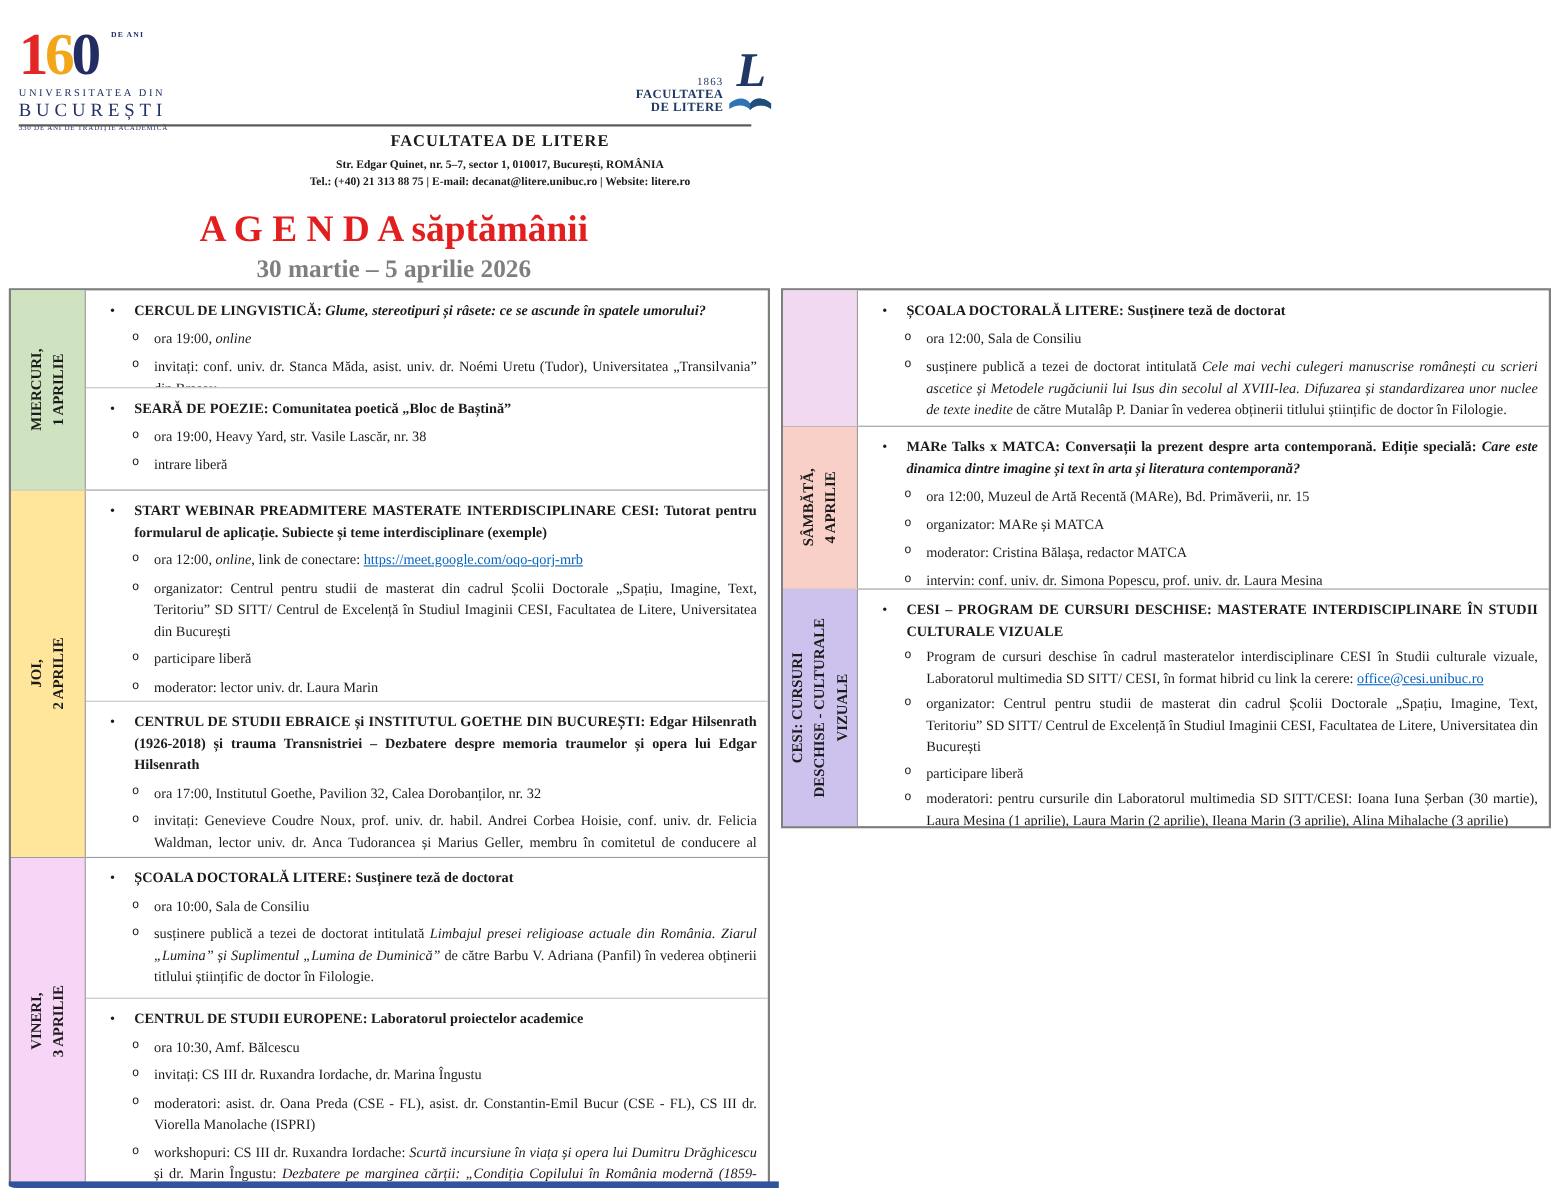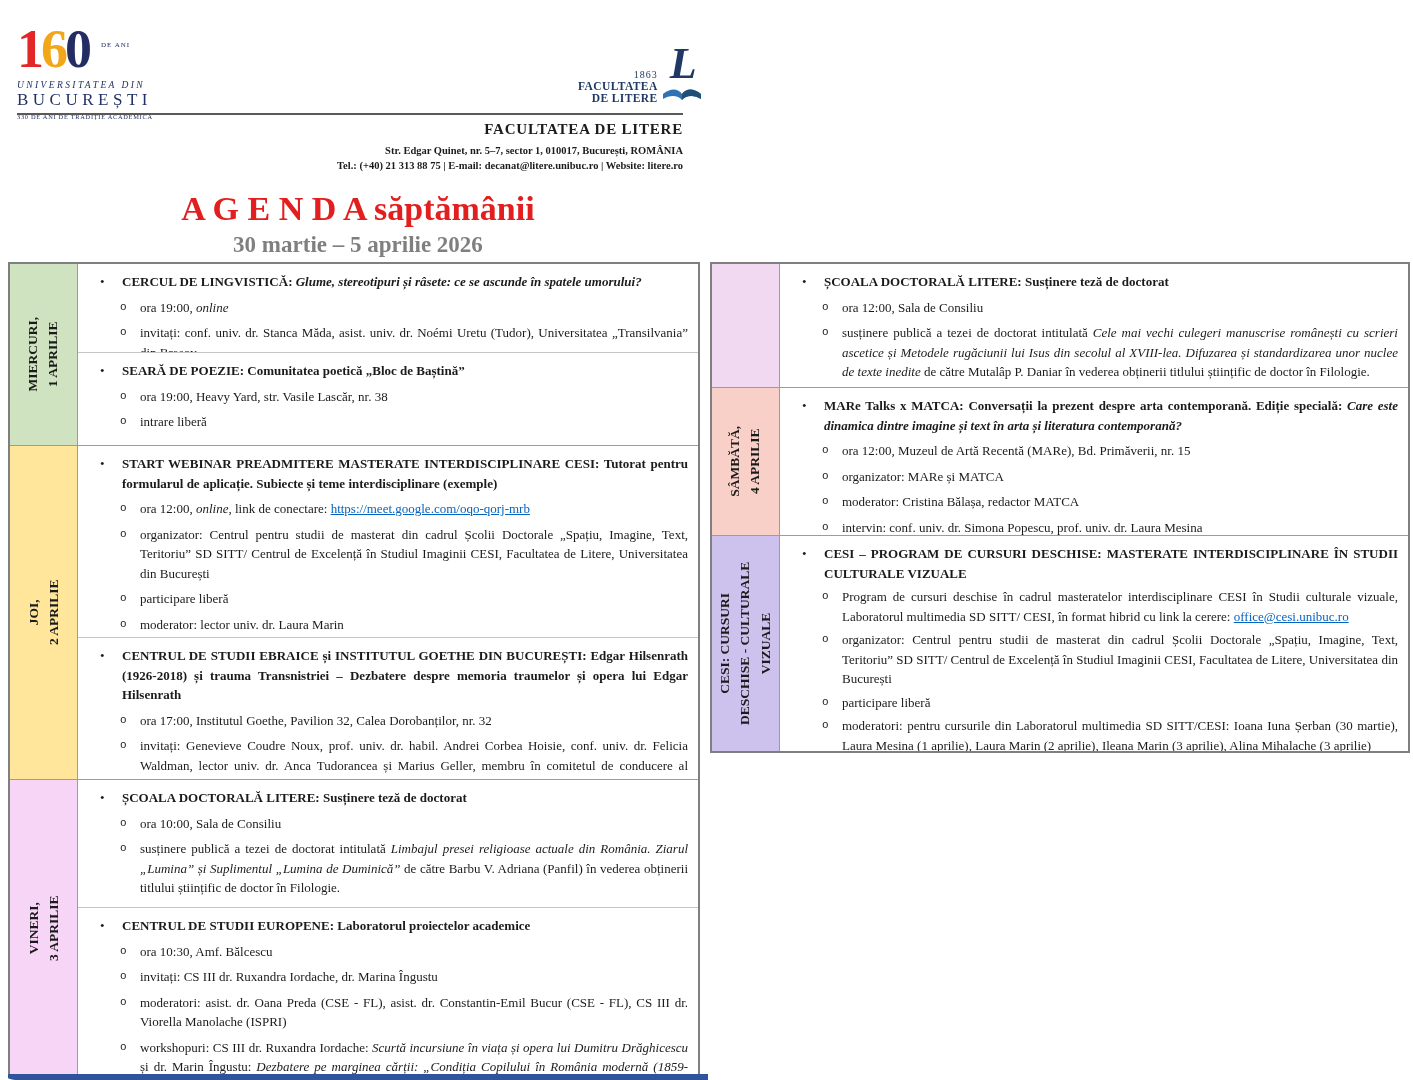--- a/index.html
+++ b/index.html
@@ -6,36 +6,36 @@
   html,body { background:#ffffff; }
   .page { position:relative; width:1413px; height:1080px; background:#fff;
           font-family:"Liberation Serif", serif; color:#1b1b1b; overflow:hidden;border-radius:15px; }
 
   
   .logo-left { position:absolute; top:22px; left:17px; width:170px; }
   .digits { position:relative; height:54px; font-weight:bold; font-size:54px; line-height:1; letter-spacing:-3px; }
   .digits .d1 { color:#e32726; }
   .digits .d6 { color:#f2a71b; }
   .digits .d0 { color:#232d64; }
-  .deani { position:absolute; top:20px; left:84px; font-size:7px; letter-spacing:1px; color:#232d64; font-weight:normal; }
-  .u1 { margin-top:4px; font-size:9.5px; letter-spacing:2.4px; color:#223066;font-style:italic; }
+  .deani { position:absolute; top:7px; left:84px; font-size:7px; letter-spacing:1px; color:#232d64; font-weight:bold; }
+  .u1 { margin-top:4px; font-size:9.5px; letter-spacing:2.4px; color:#223066; }
   .u2 { font-size:17px; letter-spacing:4.5px; color:#223066; }
   .u3 { margin-top:3px; font-size:6.4px; letter-spacing:0.7px; color:#223066; }
 
   .logo-right { position:absolute; top:44px; left:578px; width:108px; display:flex; align-items:flex-end; justify-content:flex-end; gap:4px; }
   .lr-text { text-align:right; color:#1f3864; padding-top:4px; }
   .lr-year { font-size:10px; letter-spacing:1px; }
   .lr-l1, .lr-l2 { font-size:11.5px; font-weight:bold; letter-spacing:0.4px; }
   .book { position:relative; width:40px; height:60px; }
   .bigL { position:absolute; top:-6px; left:8px; font-size:44px; font-weight:bold; font-style:italic; color:#1f3864; font-family:"Liberation Serif",serif; }
   .book svg { position:absolute; bottom:2px; left:0; }
 
   .header-rule { position:absolute; top:113px; left:17px; width:666px; height:2px; background:#595959; }
 
-  .header-right { position:absolute; top:121px; left:250px; width:433px; text-align:right; }
+  .header-right { position:absolute; top:121px; left:238px; width:433px; text-align:center; }
   .faculty-name { font-size:15px; font-weight:bold; letter-spacing:0.8px; margin-bottom:5px; }
   .addr { font-size:10.5px; font-weight:bold; line-height:1.45; }
 
   
   .title-wrap { position:absolute; top:190px; left:128px; width:460px; text-align:center; }
   .main-title { font-size:34px; font-weight:bold; }
   .sub-title { font-size:23px; font-weight:bold; margin-top:4px; }
 
   
   .tbl { position:absolute; border:2px solid #7f7f7f; display:flex; flex-direction:column; background:#fff; }

